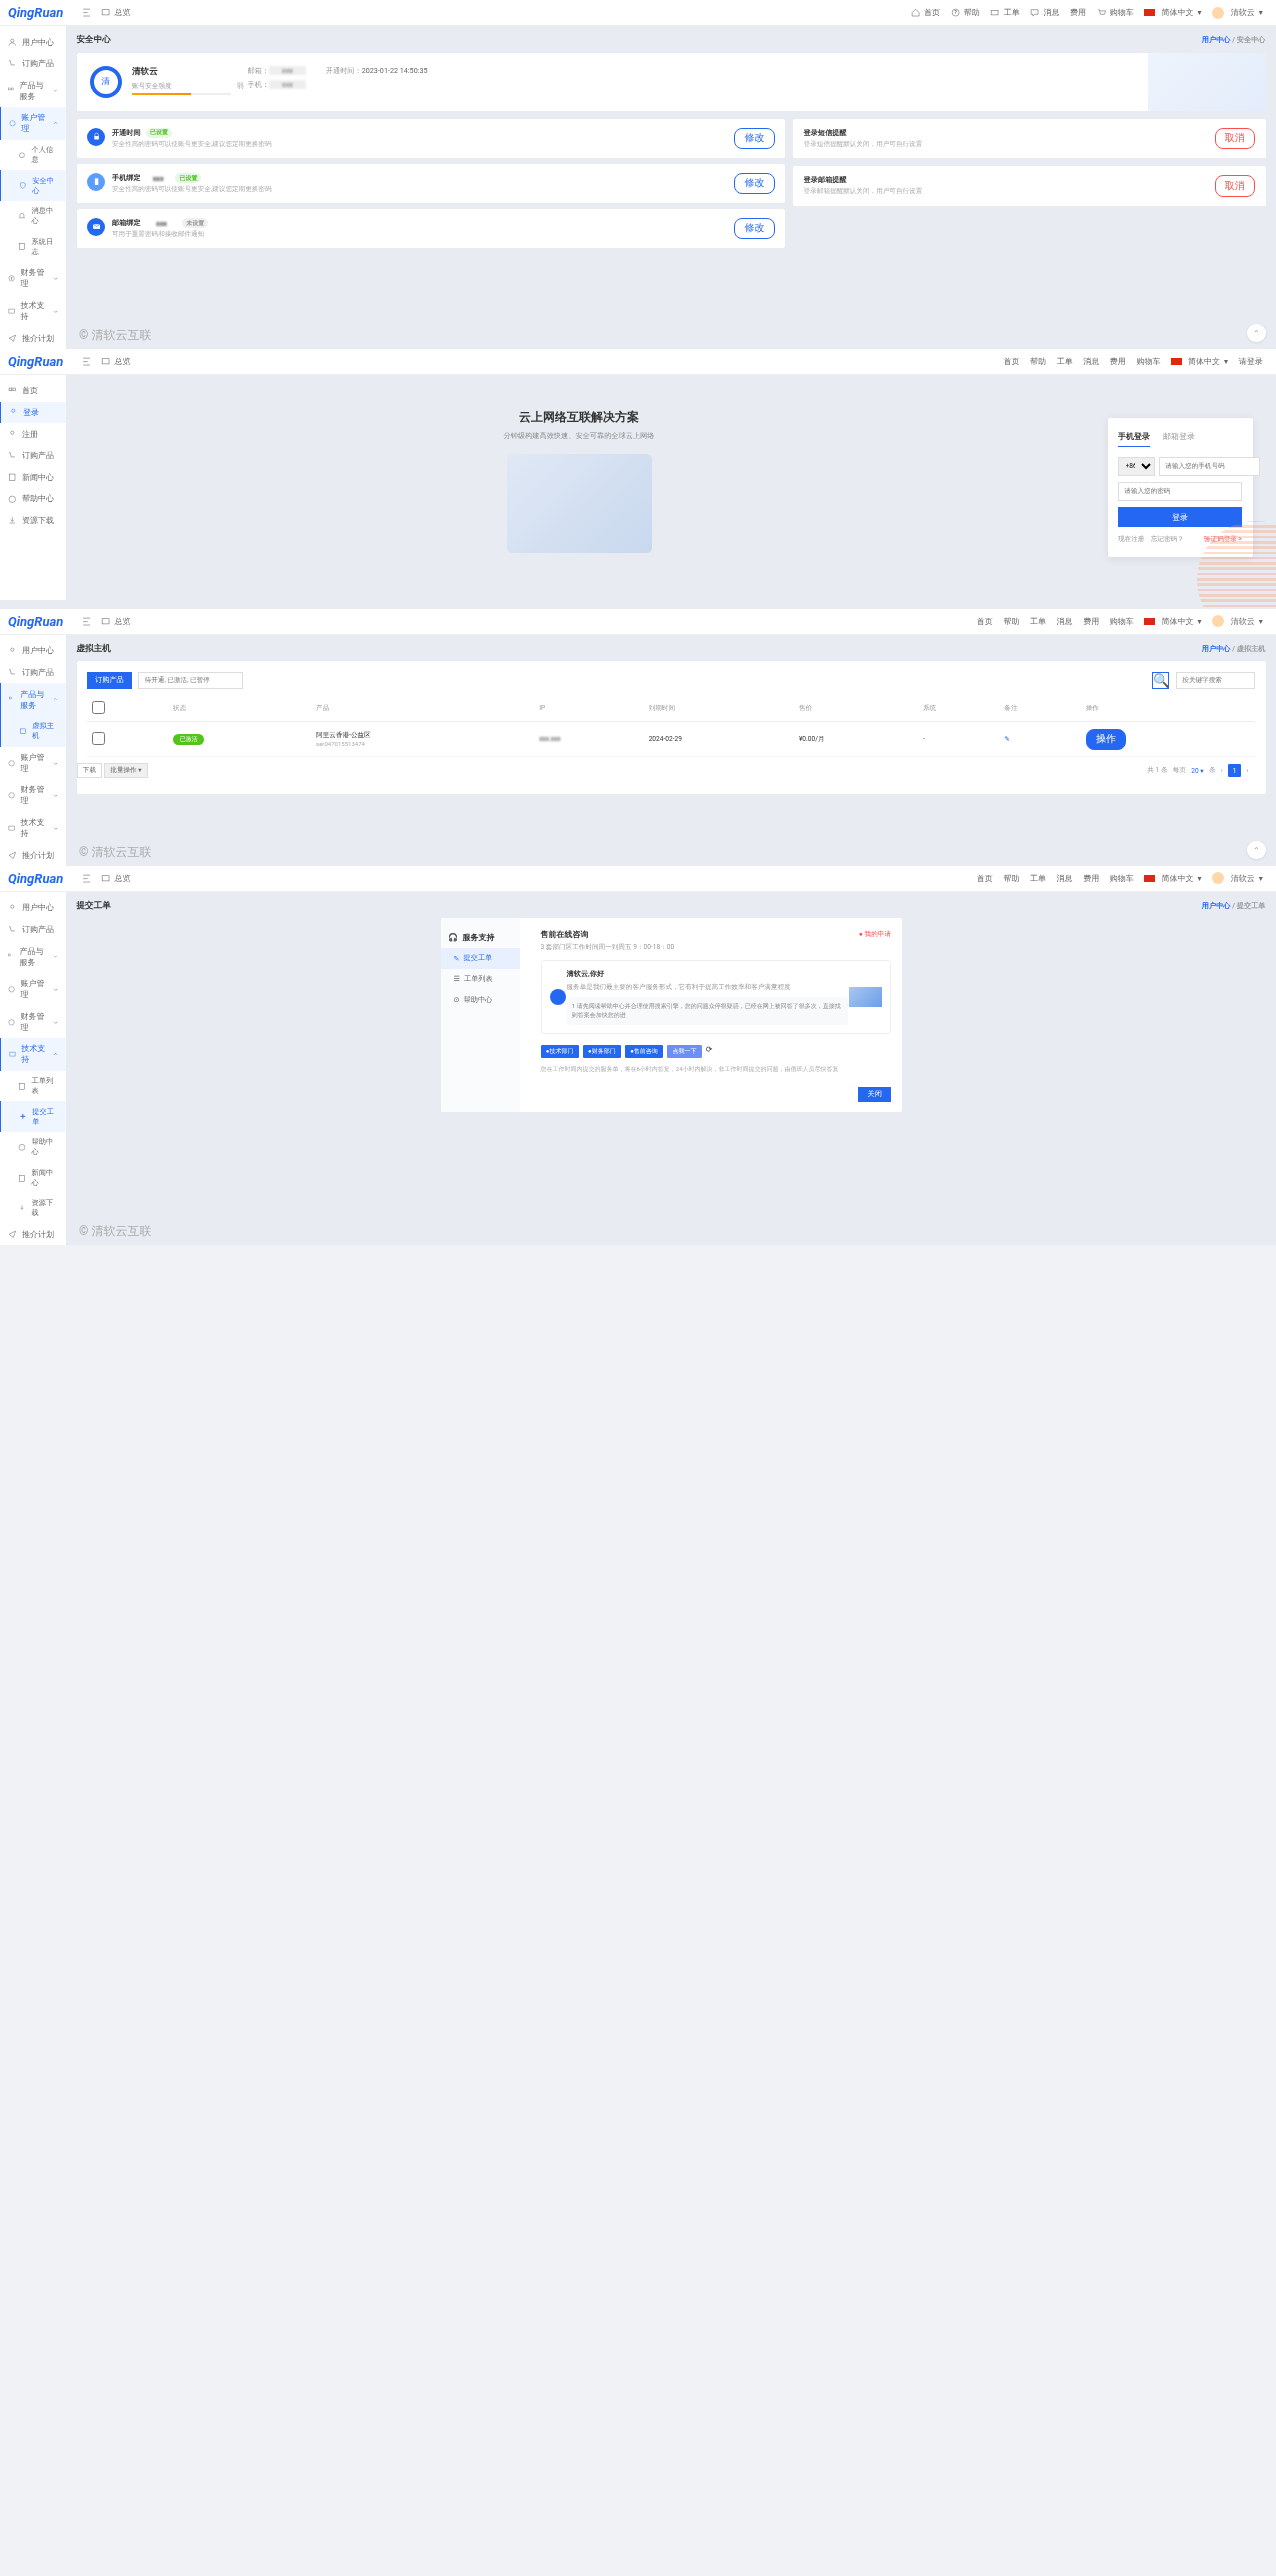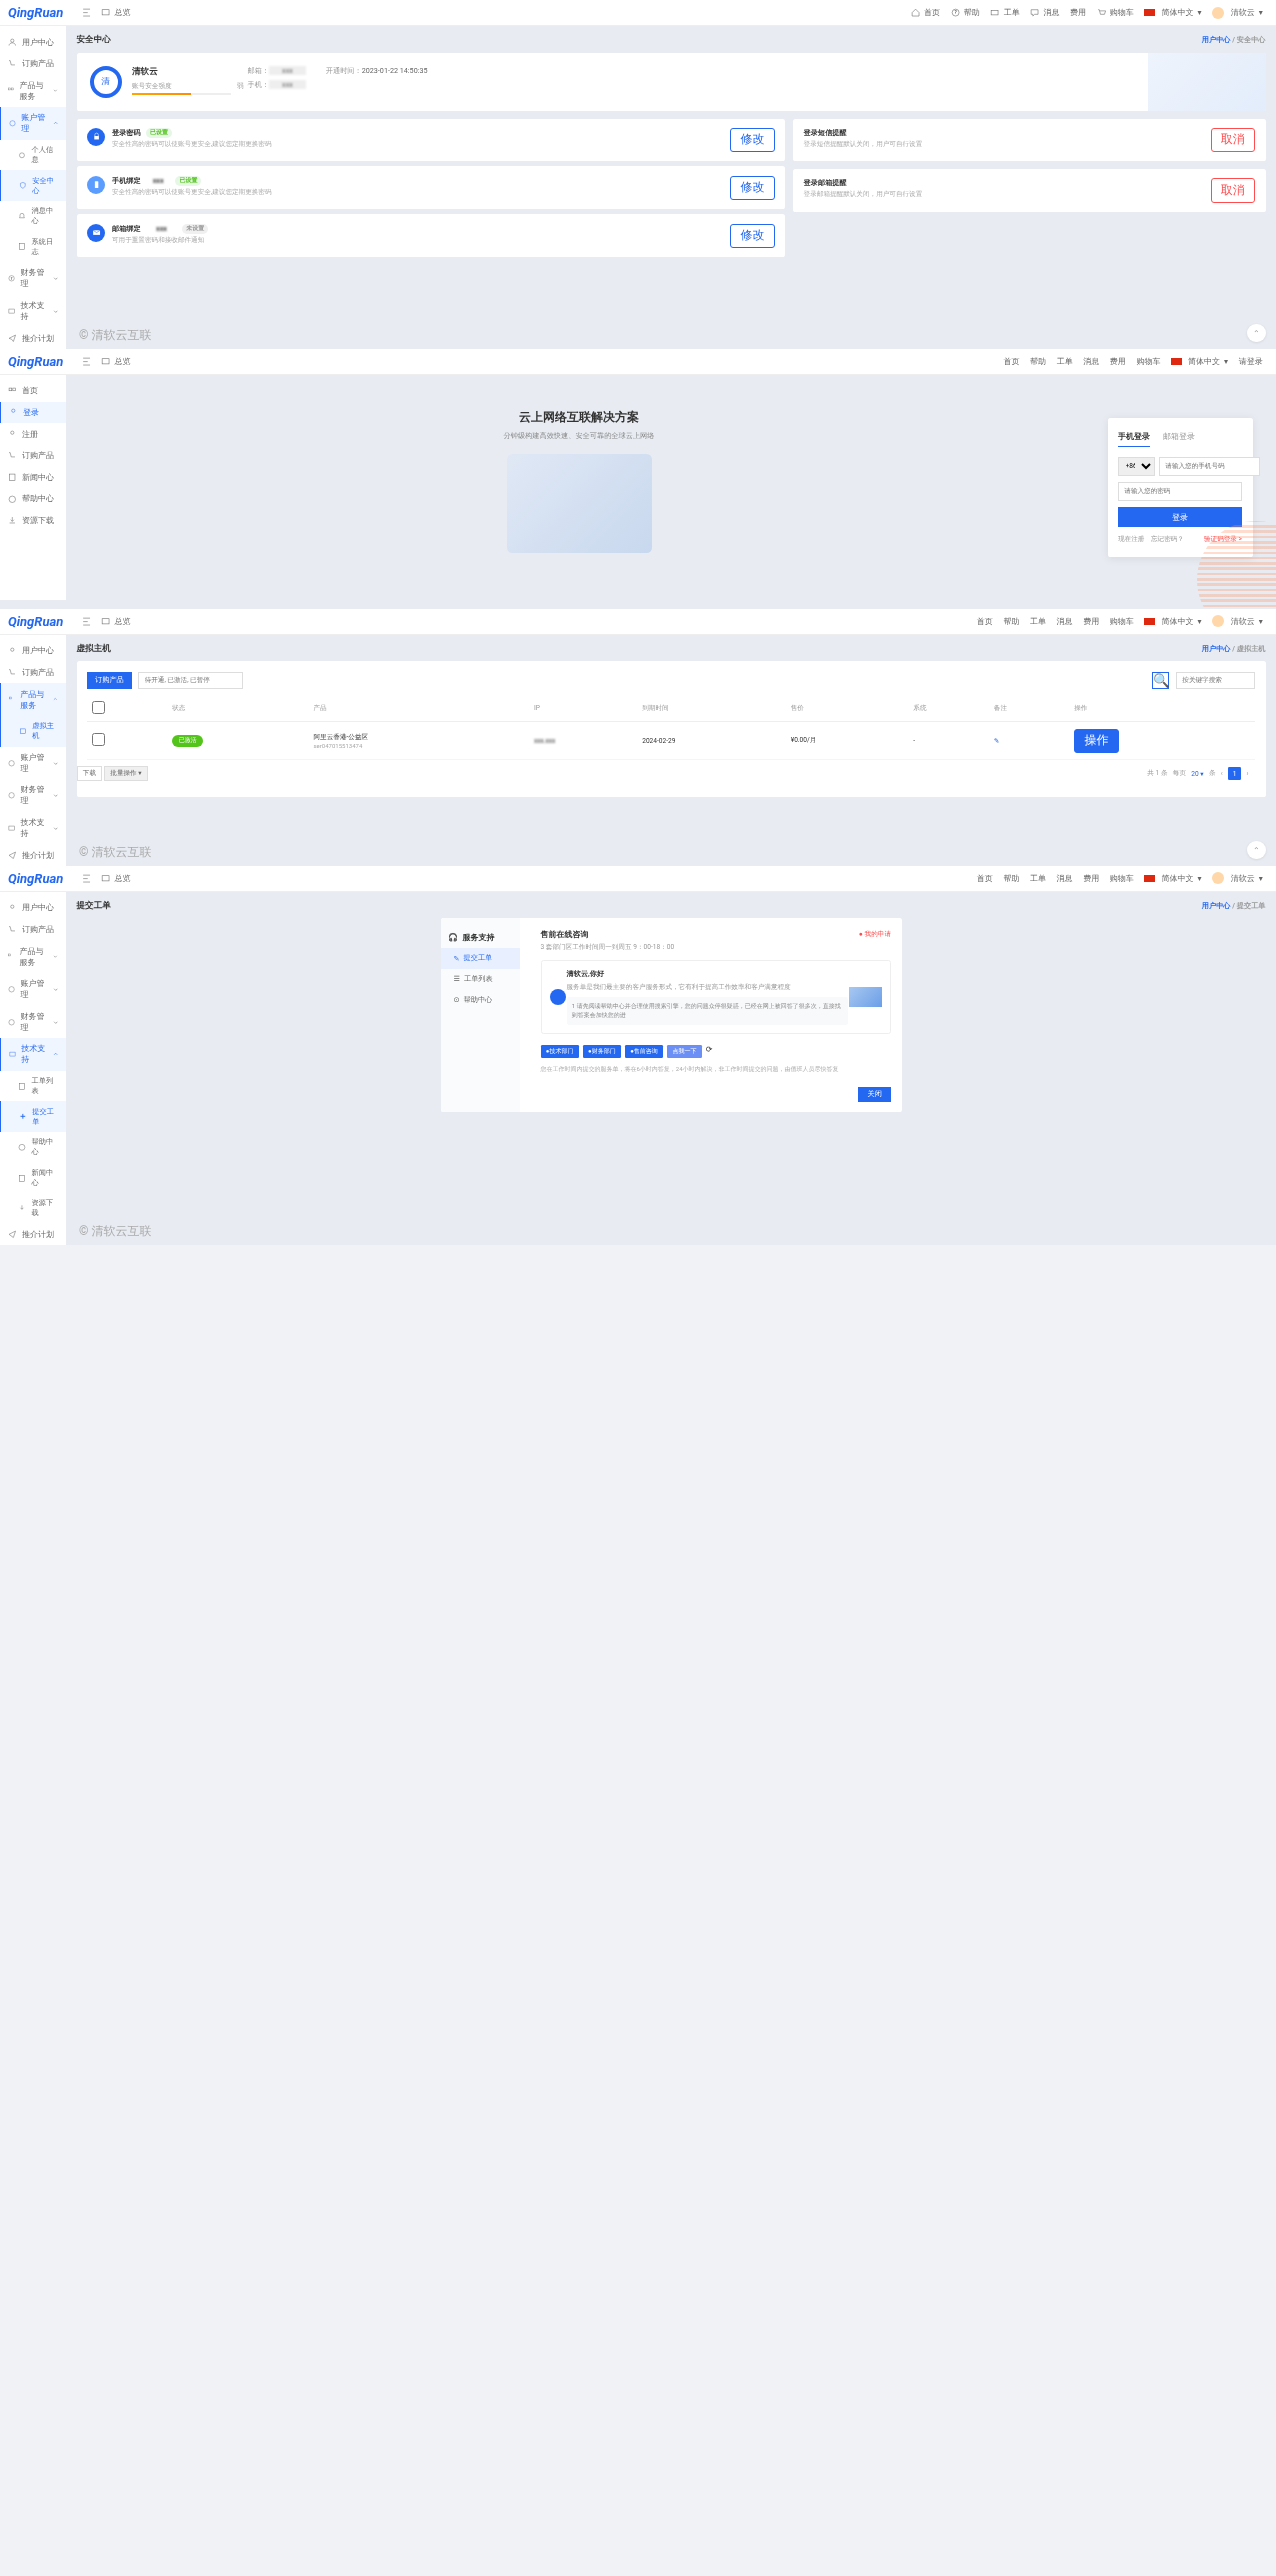--- a/index.html
+++ b/index.html
@@ -46,21 +46,21 @@
 .secitem{display:flex;align-items:flex-start;gap:6.6px;padding:9.2px 10.5px;background:#fff;border-radius:2.6px;margin-bottom:5.3px}
 .secicon{width:18.4px;height:18.4px;border-radius:50%;display:flex;align-items:center;justify-content:center;color:#fff}
 .secicon.blue{background:#2468f2}
 .secicon.lblue{background:#5b9cff}
 .secinfo{flex:1}
 .sectitle{font-size:7.2px;font-weight:600;display:flex;align-items:center;gap:5.3px}
 .badge{font-size:6px;padding:0.7px 4px;border-radius:5.3px}
 .badge.green{background:#e6f7e6;color:#52c41a}
 .badge.gray{background:#f0f0f0;color:#999}
 .secdesc{font-size:6.6px;color:#aaa;margin-top:2px}
-.btn{padding:2.6px 9.2px;font-size:12px;border:0.7px solid #2468f2;background:#fff;color:#2468f2;border-radius:3px;cursor:pointer}
+.btn{padding:2.6px 9.2px;font-size:10px;border:0.7px solid #2468f2;background:#fff;color:#2468f2;border-radius:8px;cursor:pointer}
 .btn.primary{background:#2468f2;color:#fff}
 .btn.danger{border-color:#ff4d4f;color:#ff4d4f}
 .notifitem{background:#fff;border-radius:2.6px;padding:9.2px 10.5px;display:flex;align-items:flex-start}
 .notifitem .info{flex:1}
 .footer{position:absolute;bottom:5.3px;left:13px;font-size:12px;color:#aaa}
 .fab{position:absolute;bottom:6.6px;right:10.5px;width:18.4px;height:18.4px;background:#fff;border-radius:50%;box-shadow:0 0.7px 2.6px rgba(0,0,0,.1);display:flex;align-items:center;justify-content:center;color:#999}
 
 
 .loginwrap{display:flex;align-items:center;justify-content:center;gap:39px;padding:26px 13px}
 .loginhero{flex:1;text-align:center}
@@ -286,21 +286,21 @@
     <div class="leftcol">
       <div class="secitem">
         <div class="secicon blue">
                   <svg width="9.2" height="9.2" viewBox="0 0 16 16">
                     <rect x="4" y="7" width="8" height="6" fill="#fff"></rect>
                     <path d="M5 7V5a3 3 0 016 0v2" stroke="#fff" fill="none"></path>
                   </svg>
                 </div>
         <div class="secinfo">
                   <div class="sectitle">
-                    <span>登录密码</span>
+                    <span>开通时间</span>
                     <span class="badge green">已设置</span>
                   </div>
                   <div class="secdesc">安全性高的密码可以使账号更安全,建议您定期更换密码</div>
                 </div>
         <button class="btn">修改</button>
       </div>
       <div class="secitem">
         <div class="secicon lblue">
                   <svg width="9.2" height="9.2" viewBox="0 0 16 16">
                     <rect x="5" y="2" width="6" height="12" rx="1" fill="#fff"></rect>

